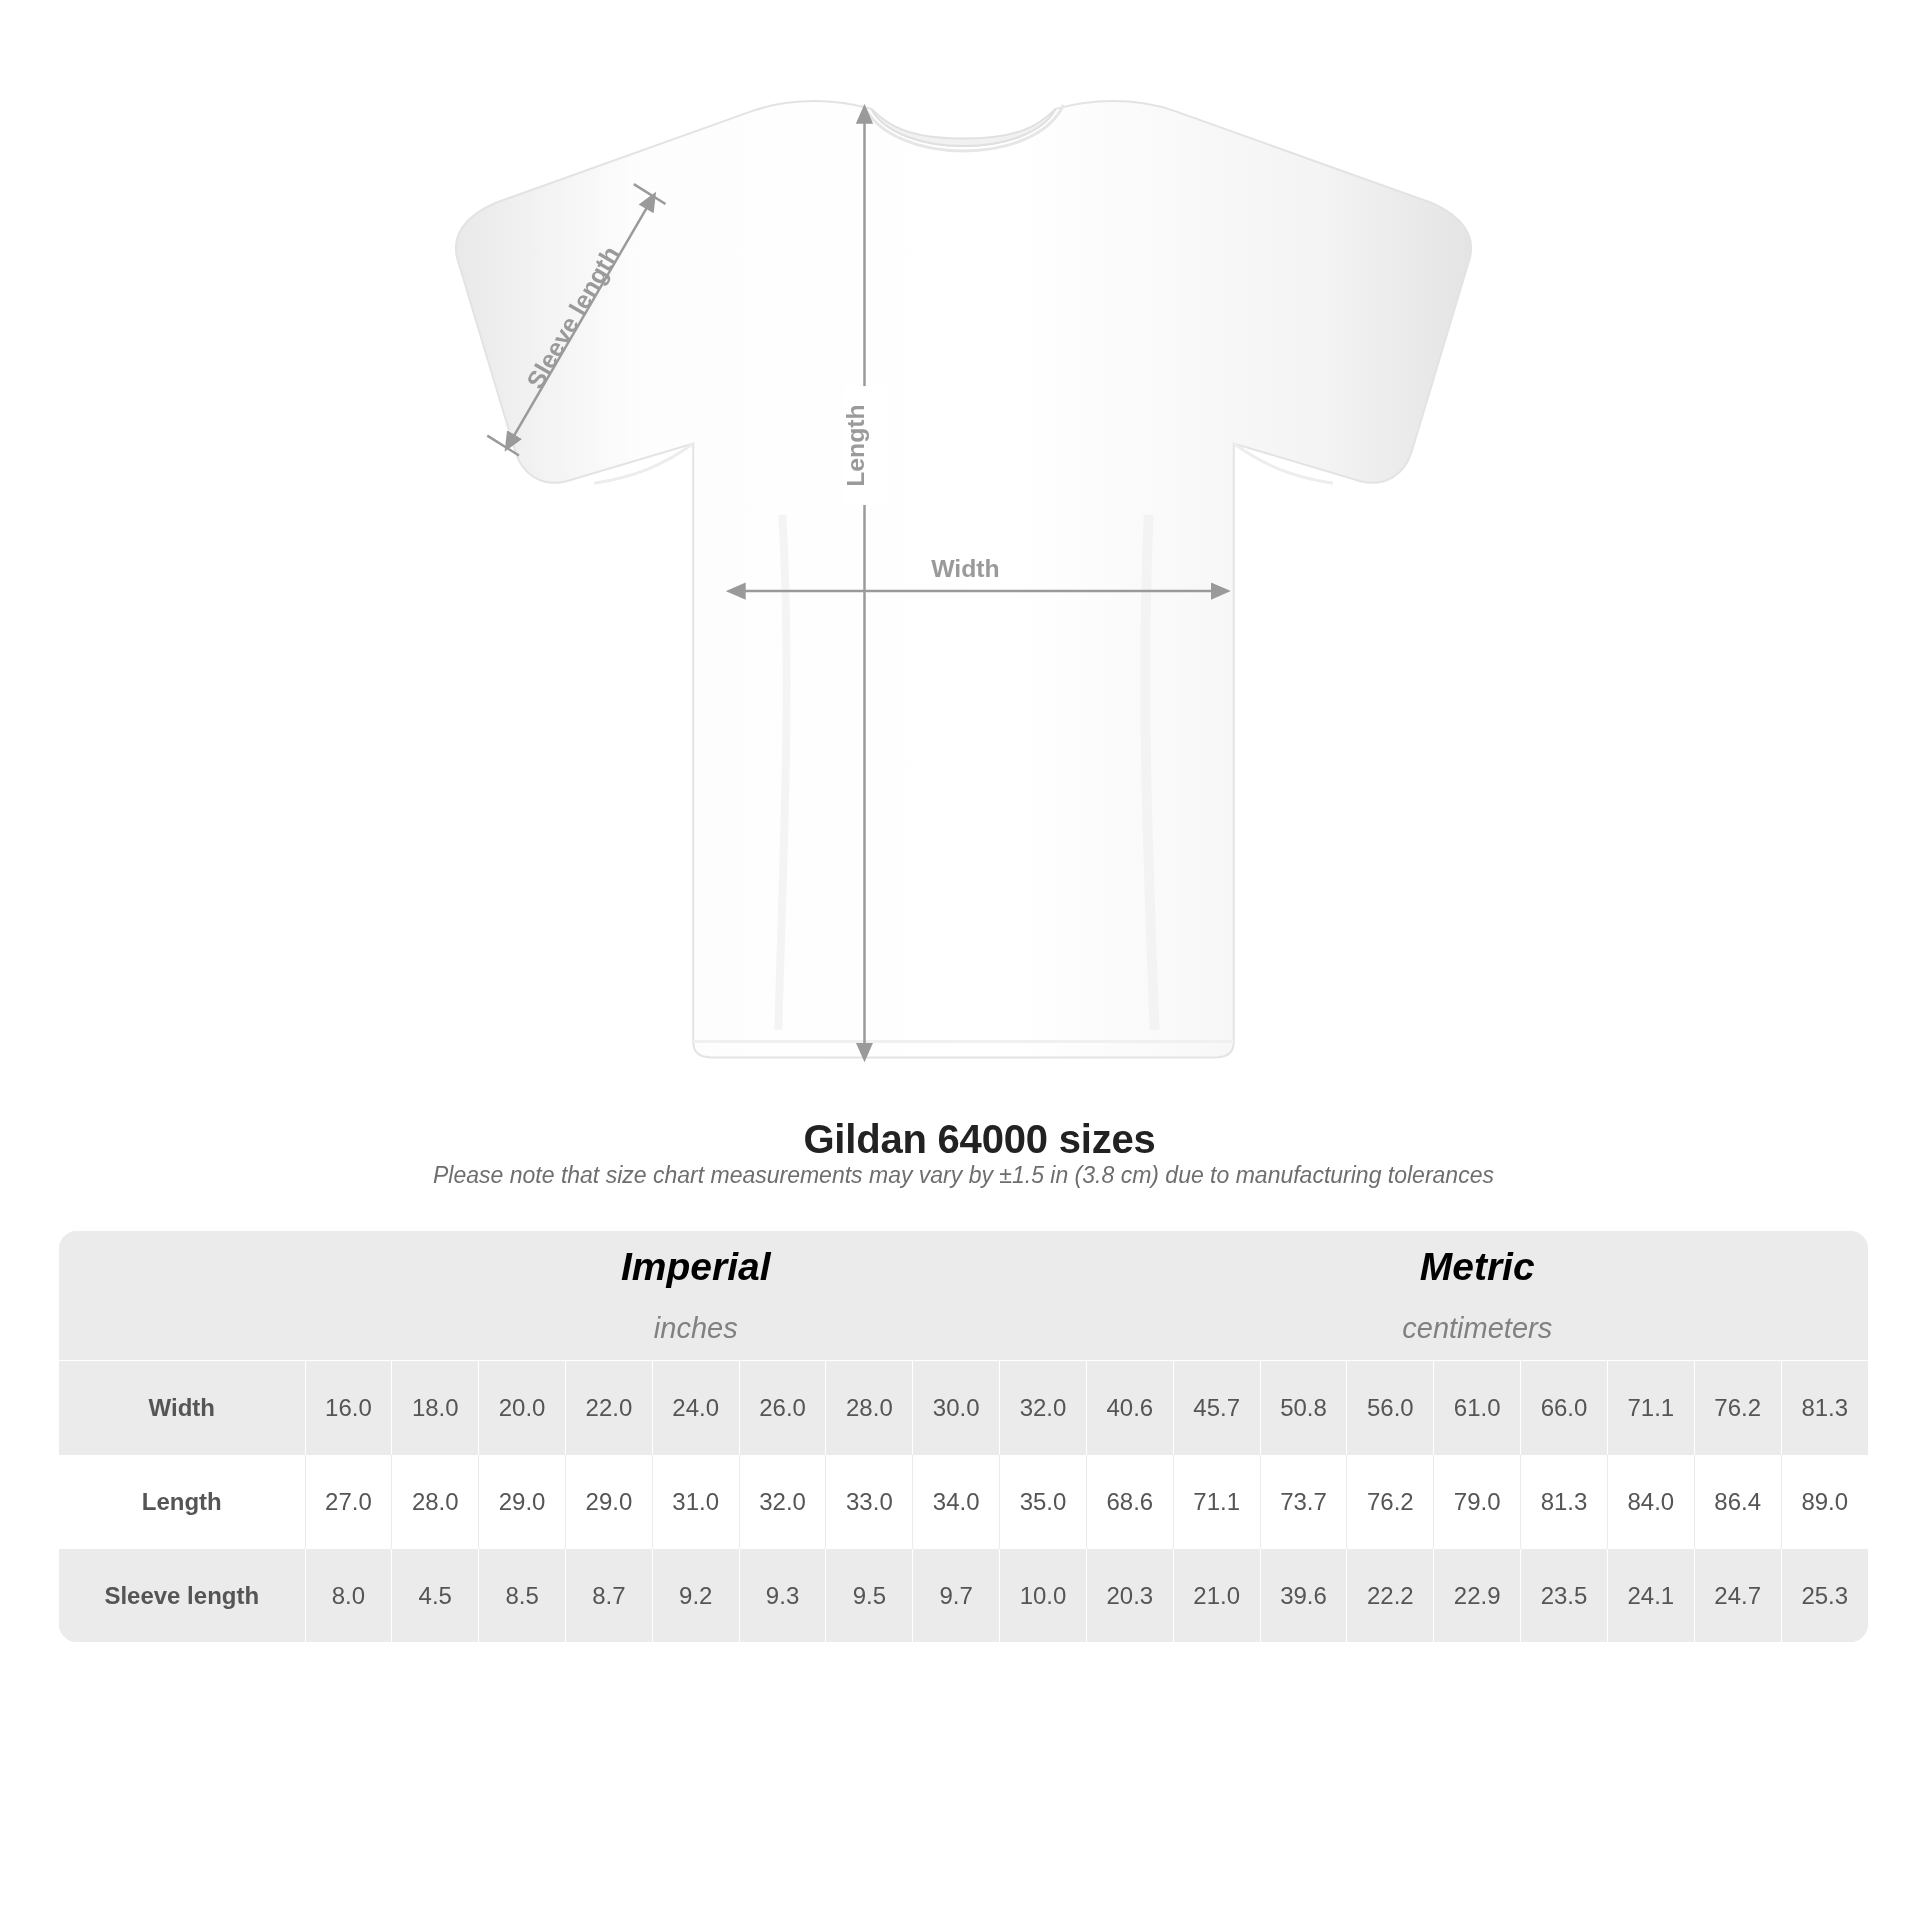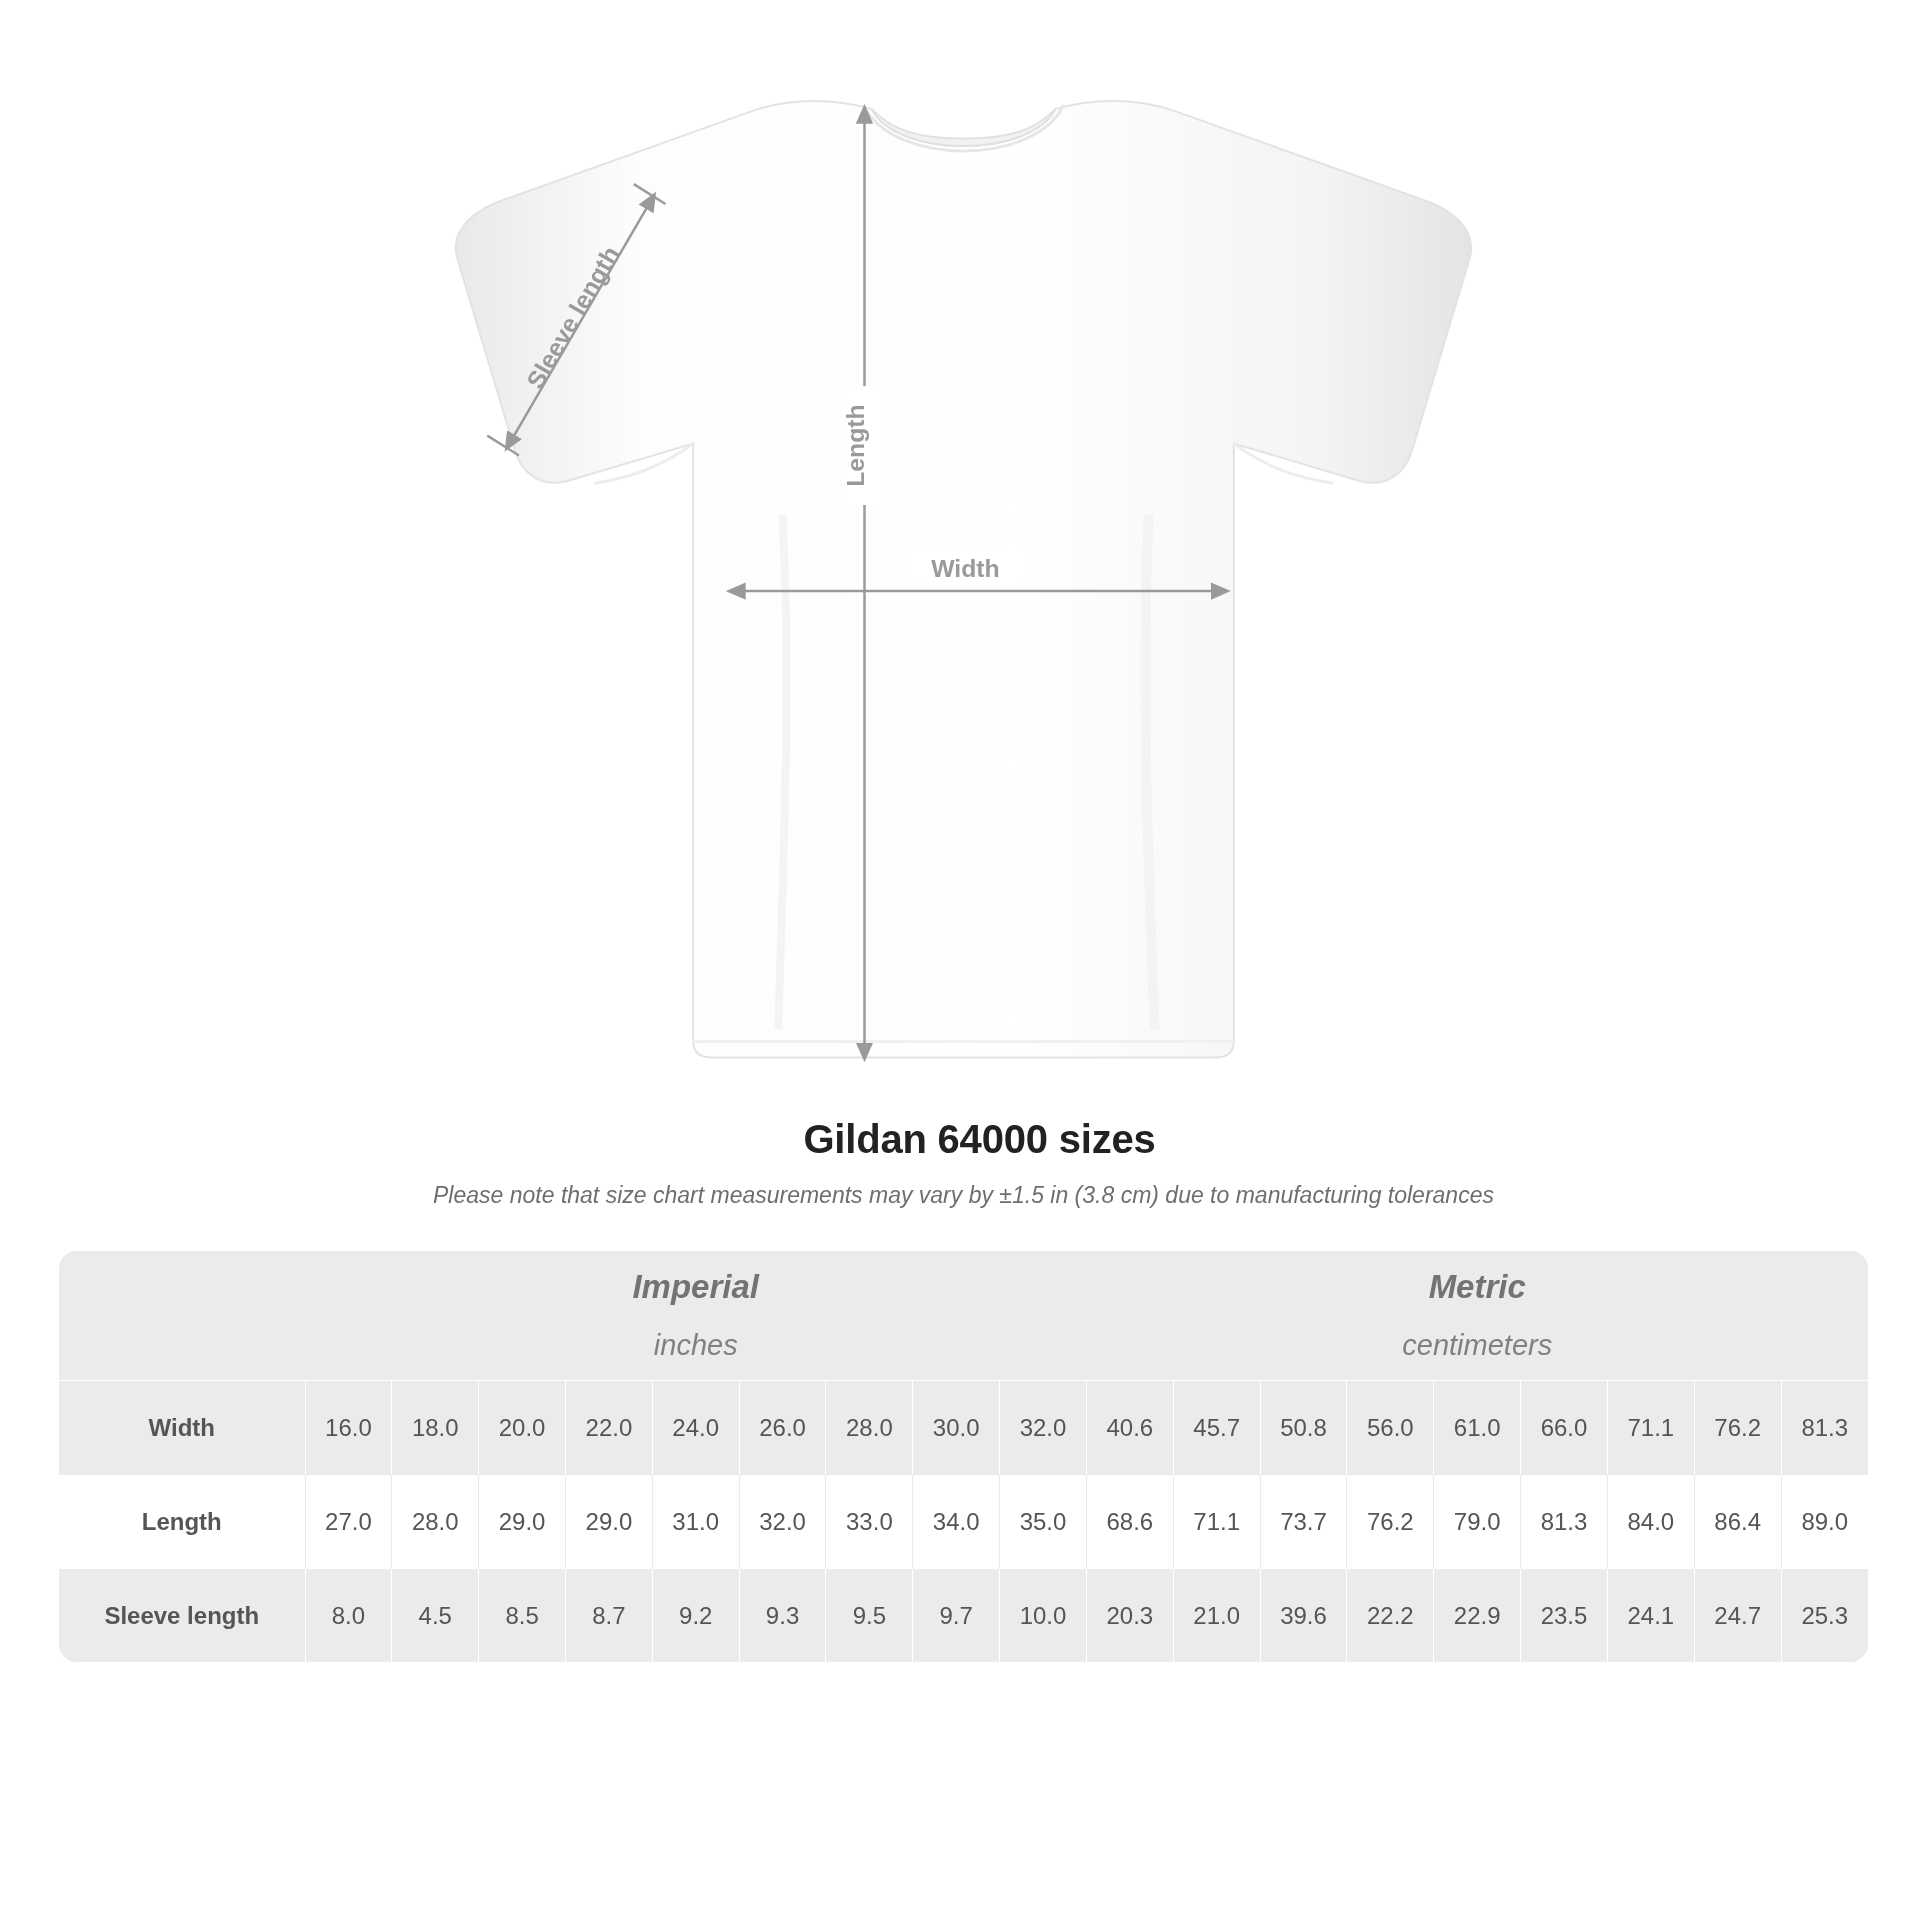--- a/index.html
+++ b/index.html
@@ -40,21 +40,20 @@
     color: #222222;
     margin-top: 18px;
     letter-spacing: -0.2px;
     padding-left: 32px;
   }
   .chart-note {
     text-align: center;
     font-size: 23px;
     font-style: italic;
     color: #6e6e6e;
-    margin-top: 20px;
   }
 
   
   .table-wrap {
     margin: 42px 59px 0 59px;
     border-radius: 18px;
     overflow: hidden;
     background: #ebebeb;
   }
   table.size-table {
@@ -68,24 +67,24 @@
     color: #555555;
     padding: 0;
   }
   .unit-head-cell {
     height: 129px;
     vertical-align: middle;
     background: #ebebeb;
     border: none;
   }
   .unit-title {
-    font-size: 33px;
+    font-size: 39px;
     font-weight: bold;
     font-style: italic;
-    color: #737373;
+    color: #000000;
     line-height: 1.1;
   }
   .unit-sub {
     font-size: 29px;
     font-style: italic;
     color: #818181;
     margin-top: 24px;
   }
   .row-label {
     width: 246px;

